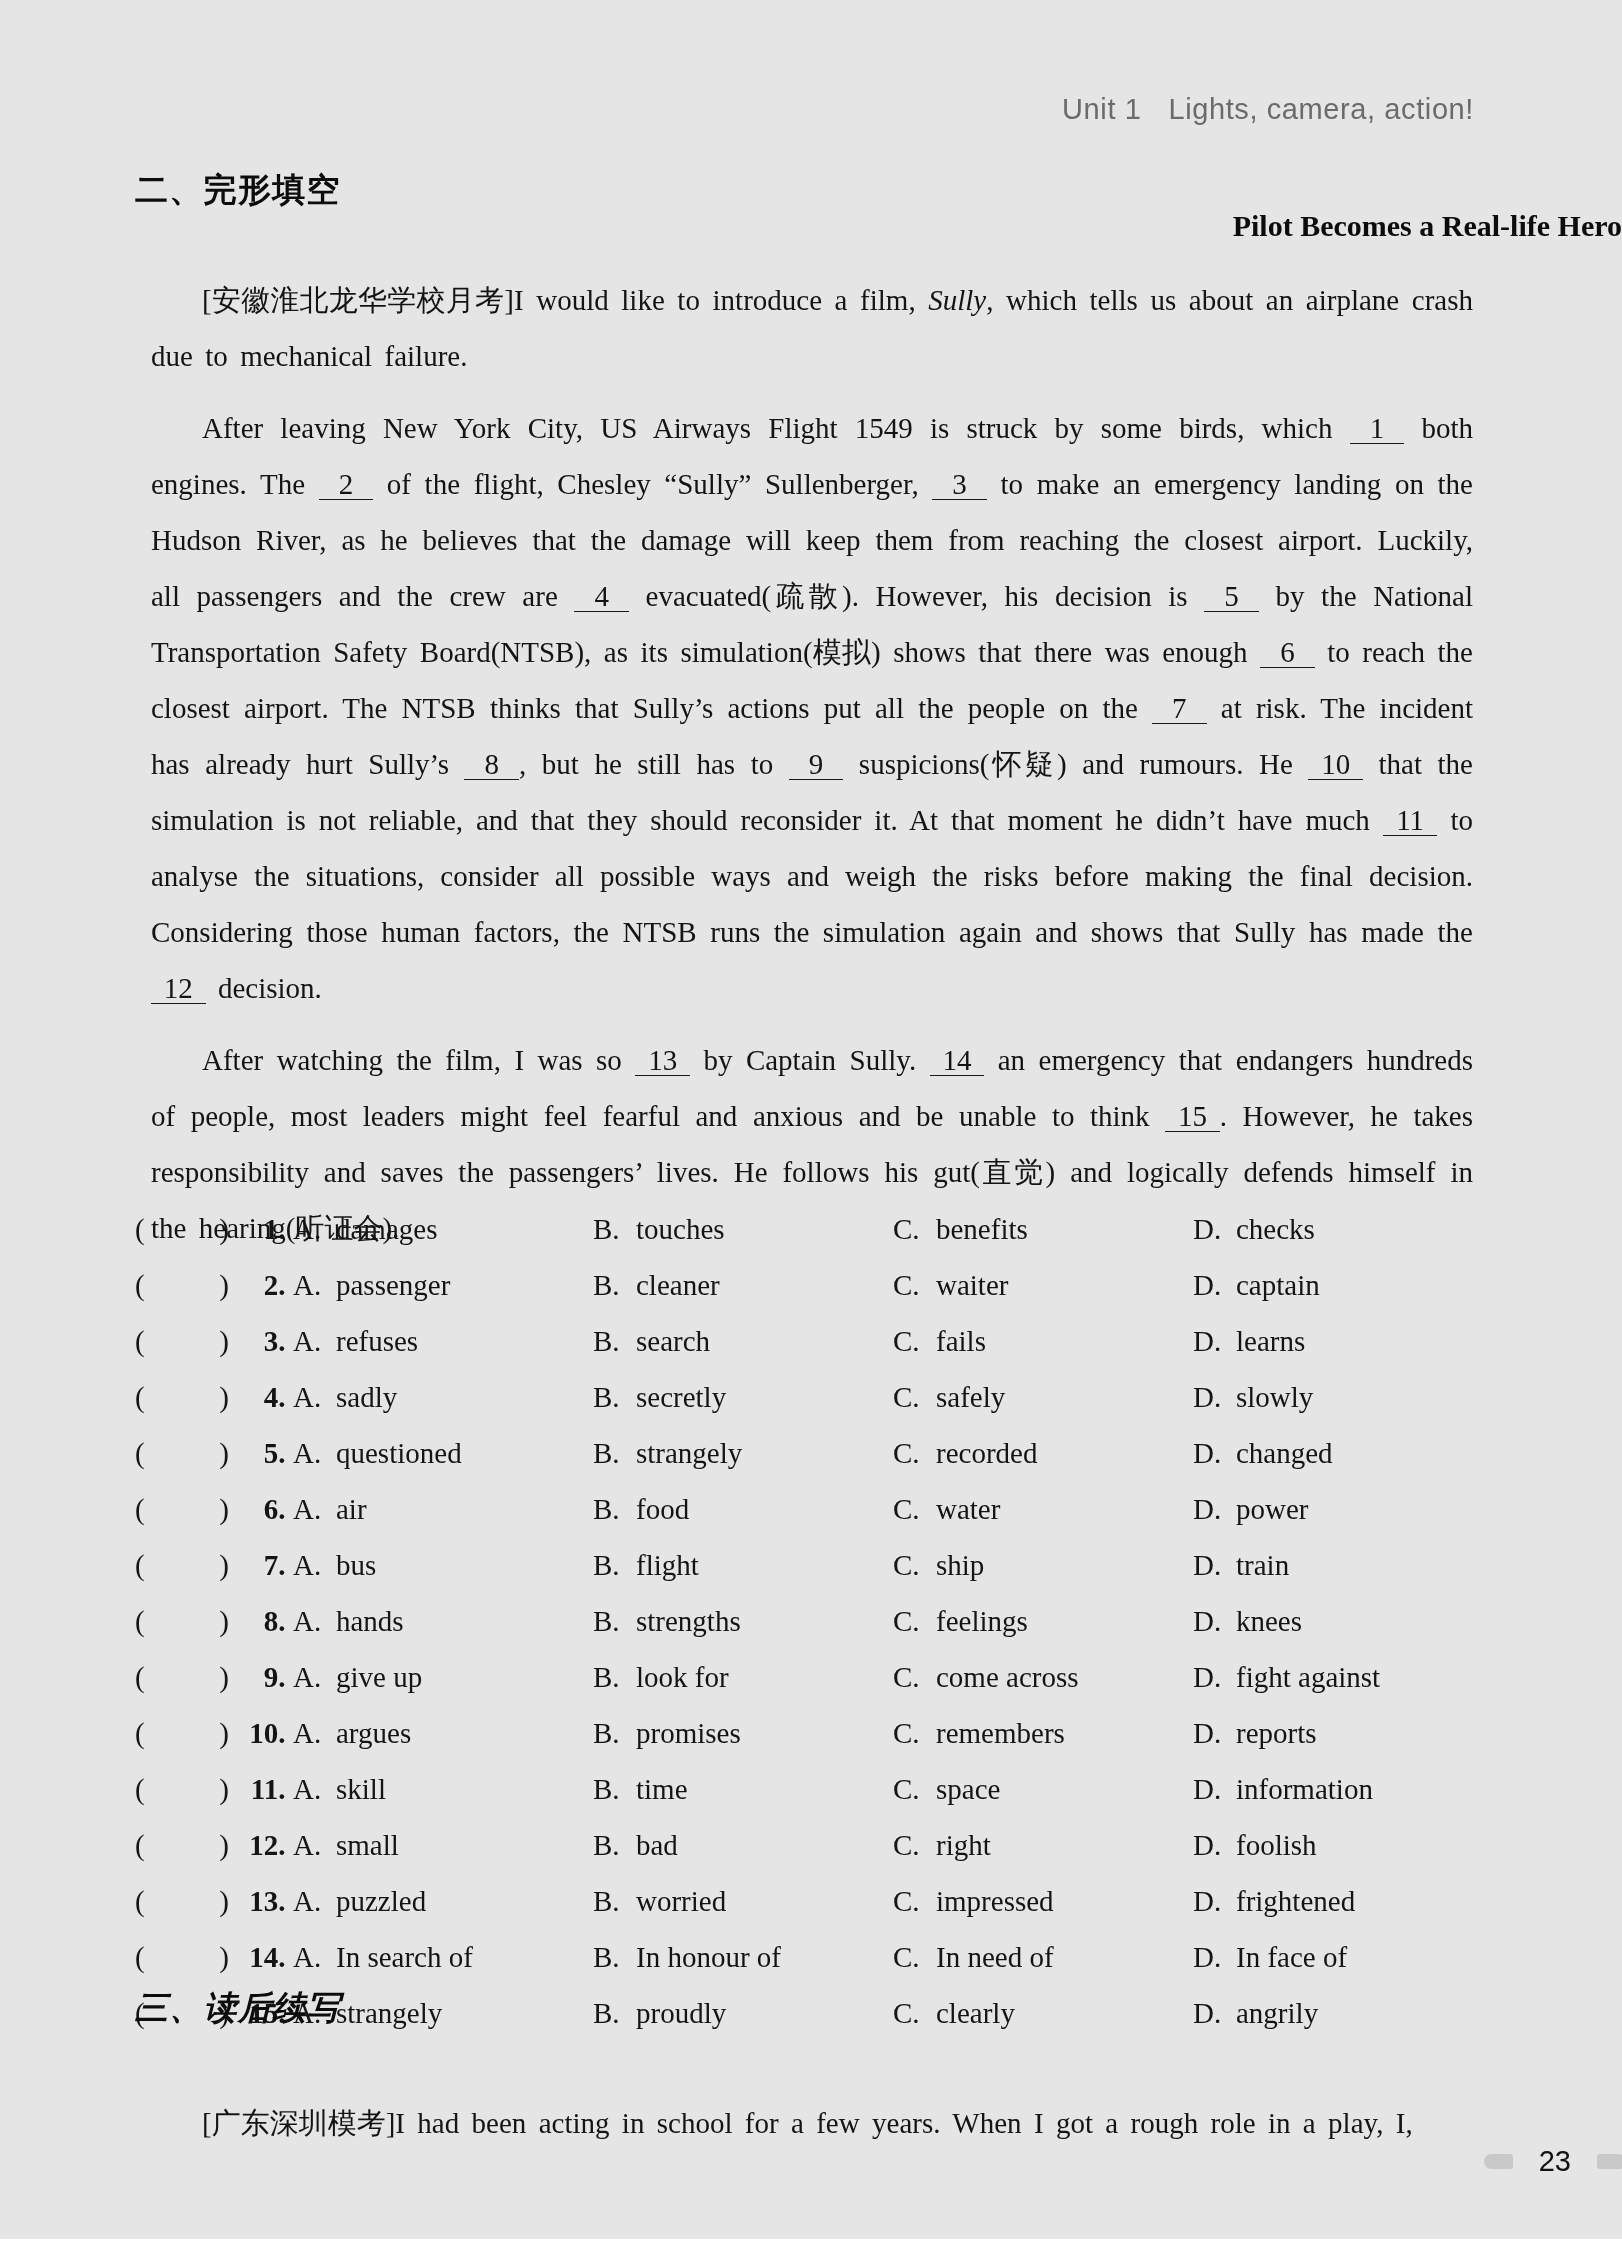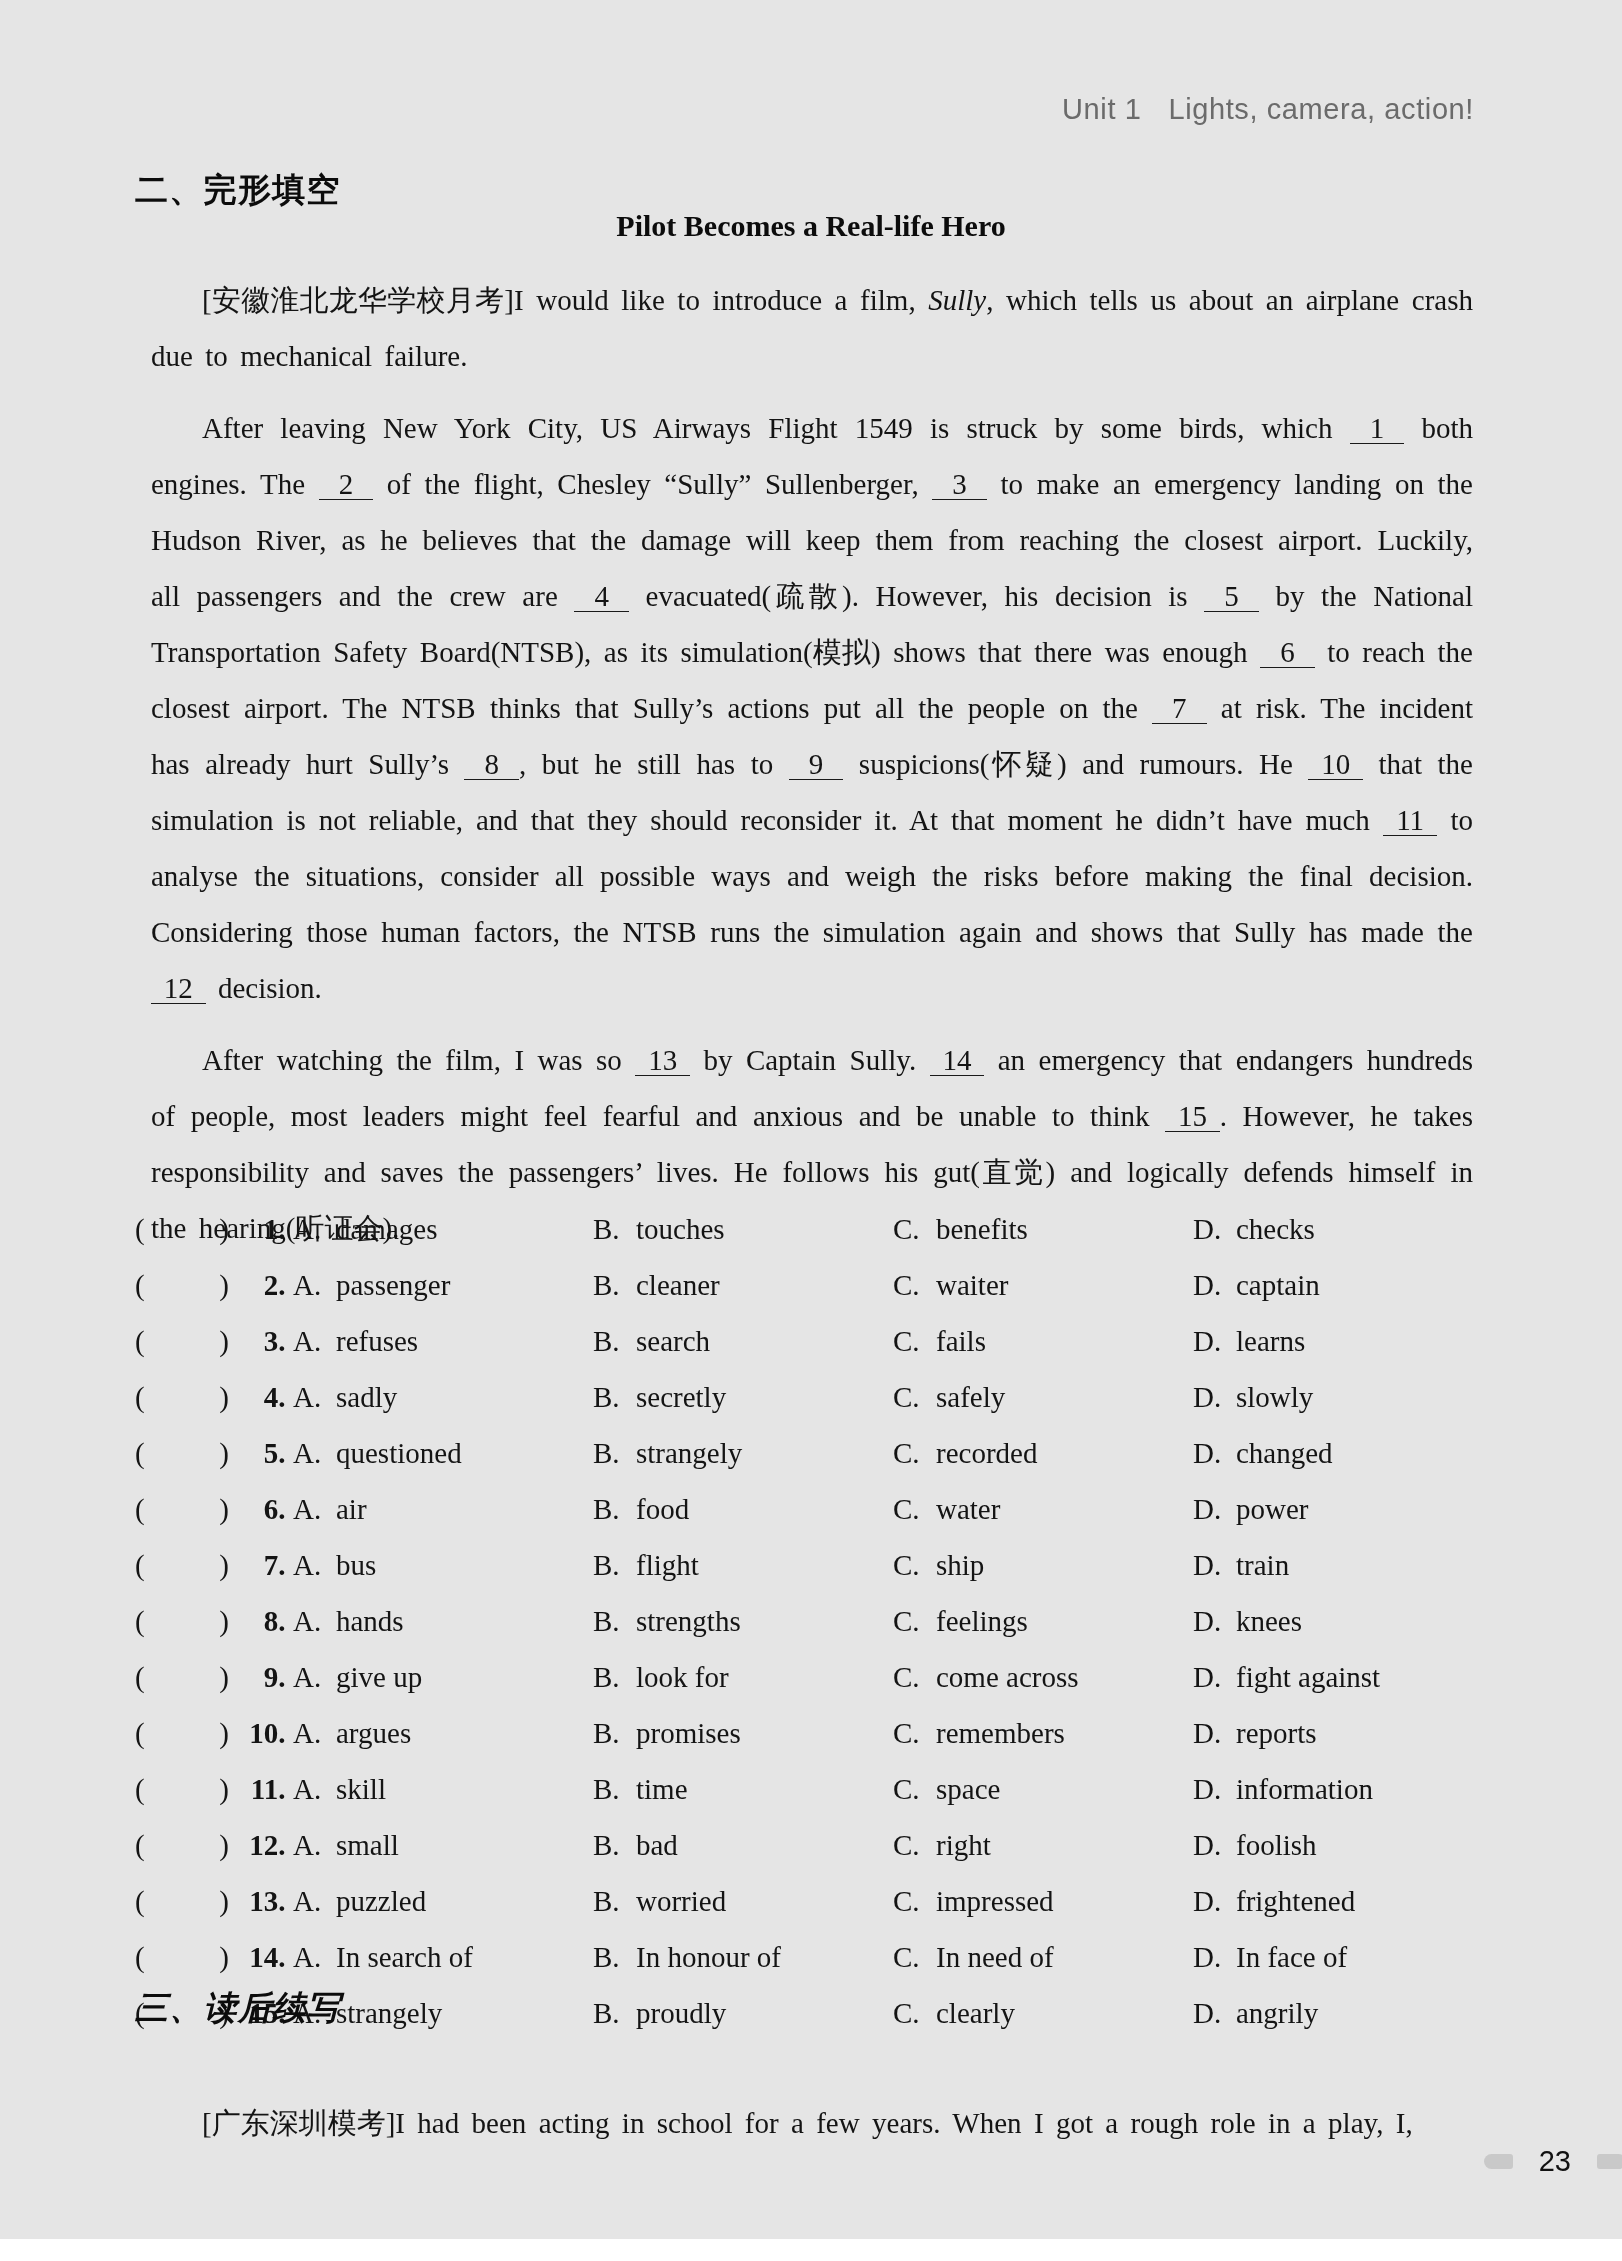--- a/index.html
+++ b/index.html
@@ -36,21 +36,21 @@
     white-space:nowrap;
   }
   .sec2-heading{top:168px;}
   .sec3-heading{top:1986px;font-style:italic;}
   .passage-title{
     position:absolute;
     top:209px;
     left:0;
     width:1622px;
     margin:0;
-    text-align:center;
+    text-align:right;
     font-family:"Liberation Serif", serif;
     font-weight:700;
     font-size:30px;
     color:#0c0c0c;
   }
   .passage{
     position:absolute;
     left:135px;
     width:1354px;
     font-size:29px;

